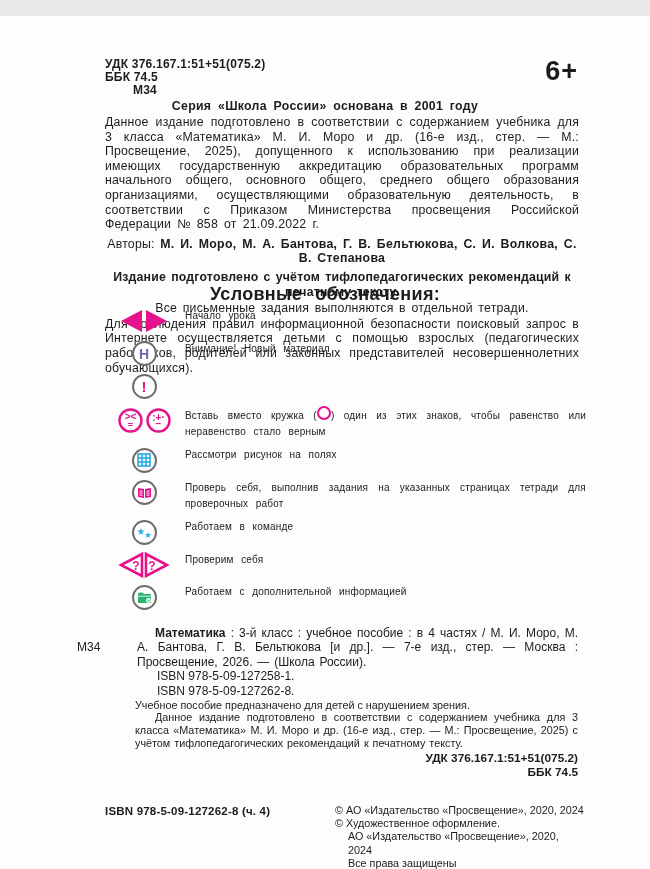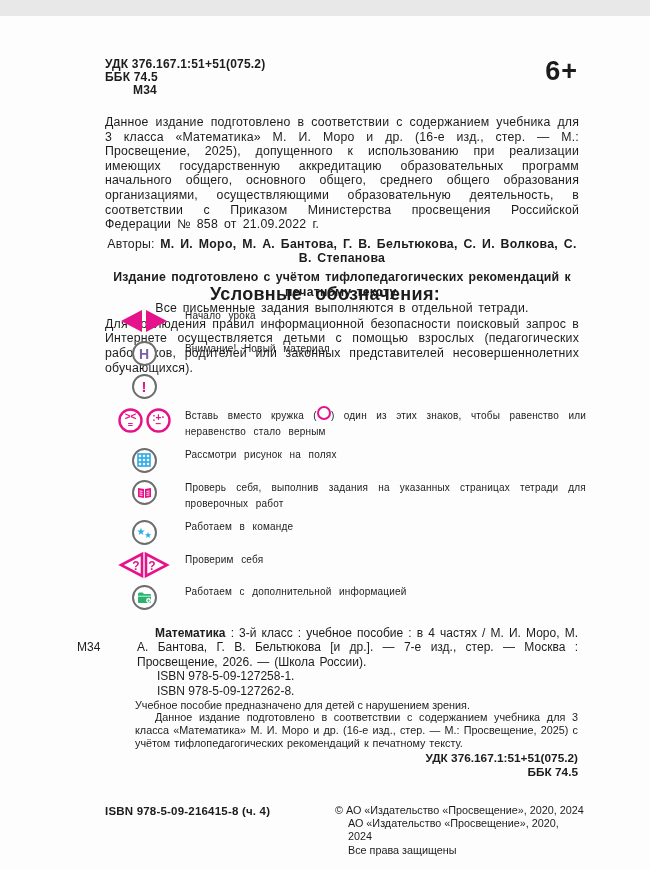--- a/index.html
+++ b/index.html
@@ -66,20 +66,21 @@
 
 <div class="page">
 
   <div class="meta-block">
     <div>УДК 376.167.1:51+51(075.2)</div>
     <div>ББК 74.5</div>
     <div class="meta-m34">М34</div>
   </div>
   <div class="age-badge">6+</div>
 
+  <div class="series-line">Серия «Школа России» основана в 2001 году</div>
 
   <div class="intro">
     <div class="just">Данное издание подготовлено в соответствии с содержанием учебника для 3 класса «Математика» М. И. Моро и др. (16-е изд., стер. — М.: Просвещение, 2025), допущенного к использованию при реализации имеющих государственную аккредитацию образовательных программ начального общего, основного общего, среднего общего образования организациями, осуществляющими образовательную деятельность, в соответствии с Приказом Министерства просвещения Российской Федерации № 858 от 21.09.2022 г.</div>
     <div class="authors-line"><span>Авторы:</span> <b>М. И. Моро, М. А. Бантова, Г. В. Бельтюкова, С. И. Волкова, С. В. Степанова</b></div>
     <div class="tiflo-line">Издание подготовлено с учётом тифлопедагогических рекомендаций к печатному тексту.</div>
     <div class="written-line">Все письменные задания выполняются в отдельной тетради.</div>
     <div class="just safety-par">Для соблюдения правил информационной безопасности поисковый запрос в Интернете осуществляется детьми с помощью взрослых (педагогических работников, родителей или законных представителей несовершеннолетних обучающихся).</div>
   </div>
 
   <div class="legend-title">Условные обозначения:</div>
@@ -219,22 +220,23 @@
     <div class="biblio-note">Учебное пособие предназначено для детей с нарушением зрения.</div>
     <div class="biblio-note2">Данное издание подготовлено в соответствии с содержанием учебника для 3 класса «Математика» М. И. Моро и др. (16-е изд., стер. — М.: Просвещение, 2025) с учётом тифлопедагогических рекомендаций к печатному тексту.</div>
     <div class="biblio-udk">
       <div>УДК 376.167.1:51+51(075.2)</div>
       <div>ББК 74.5</div>
     </div>
   </div>
 
   <div class="footer">
     <div class="footer-isbn">
-      <div>ISBN 978-5-09-216415-8 (ч. 4)</div>
+      <div>ISBN 978-5-09-127262-8 (ч. 4)</div>
     </div>
     <div class="footer-copy">
       <div>© АО «Издательство «Просвещение», 2020, 2024</div>
+      <div>© Художественное оформление.</div>
       <div class="ind">АО «Издательство «Просвещение», 2020, 2024</div>
       <div class="ind">Все права защищены</div>
     </div>
   </div>
 
 </div>
 
 </body></html>

